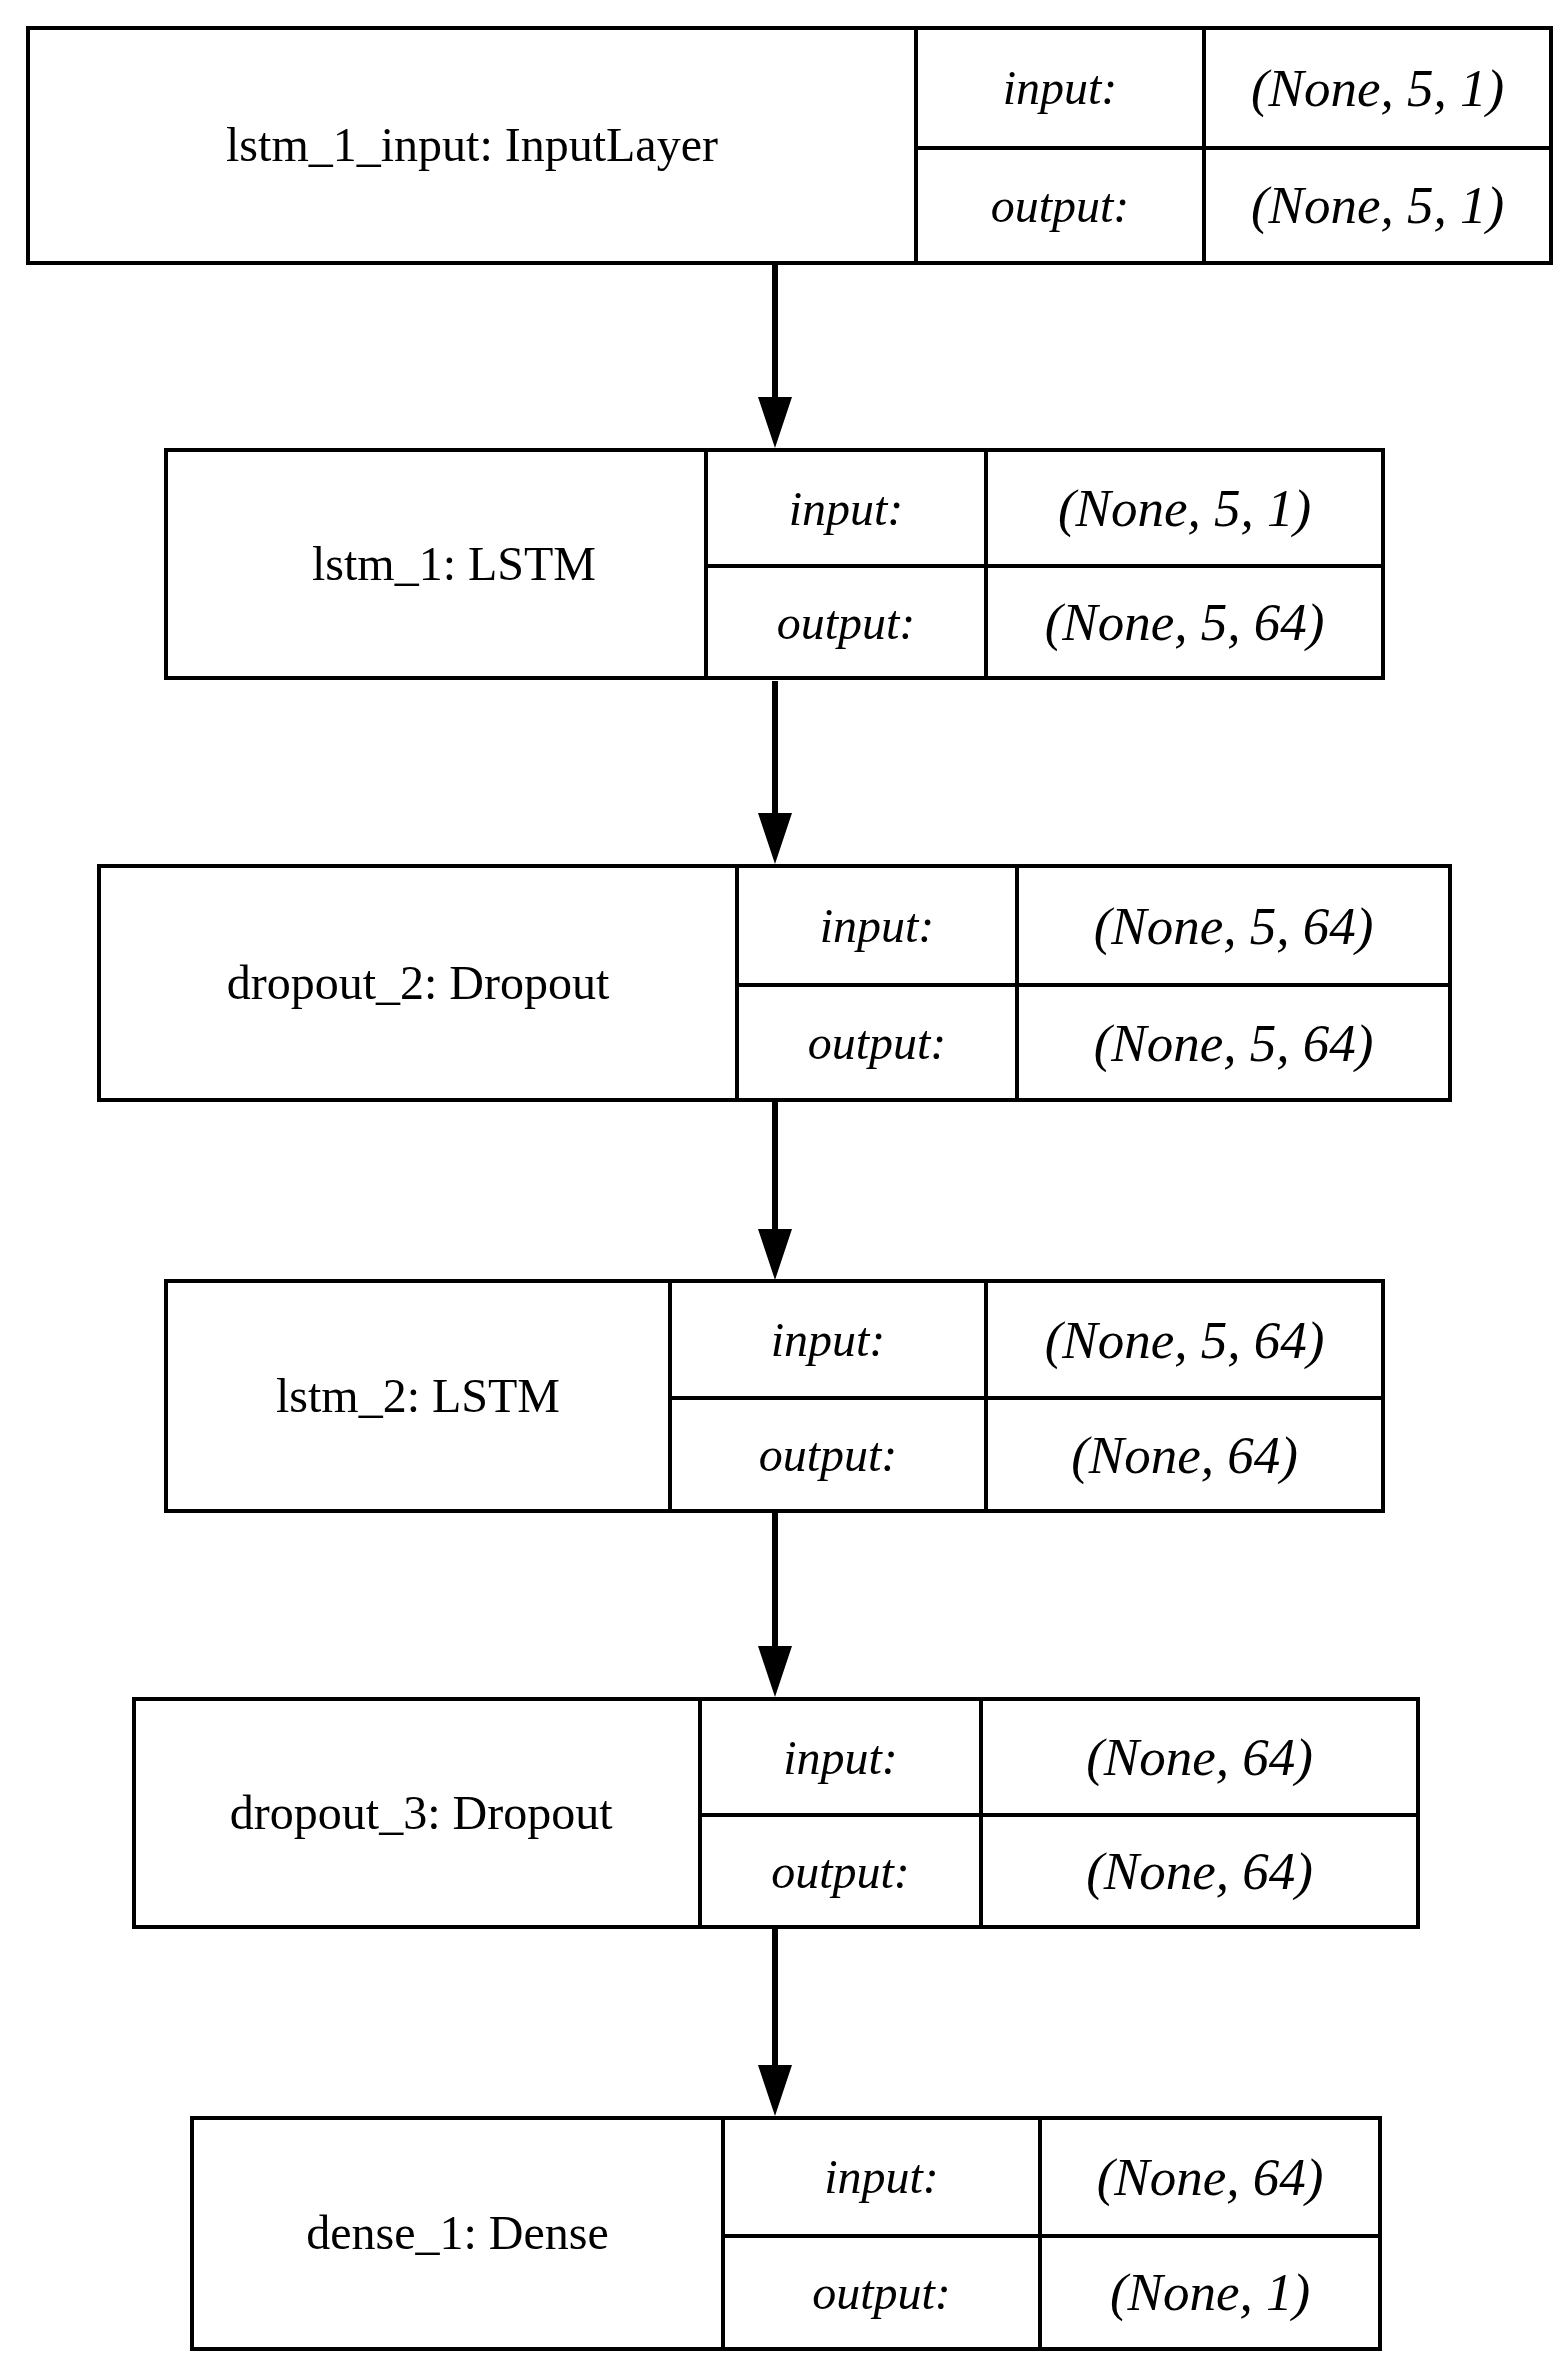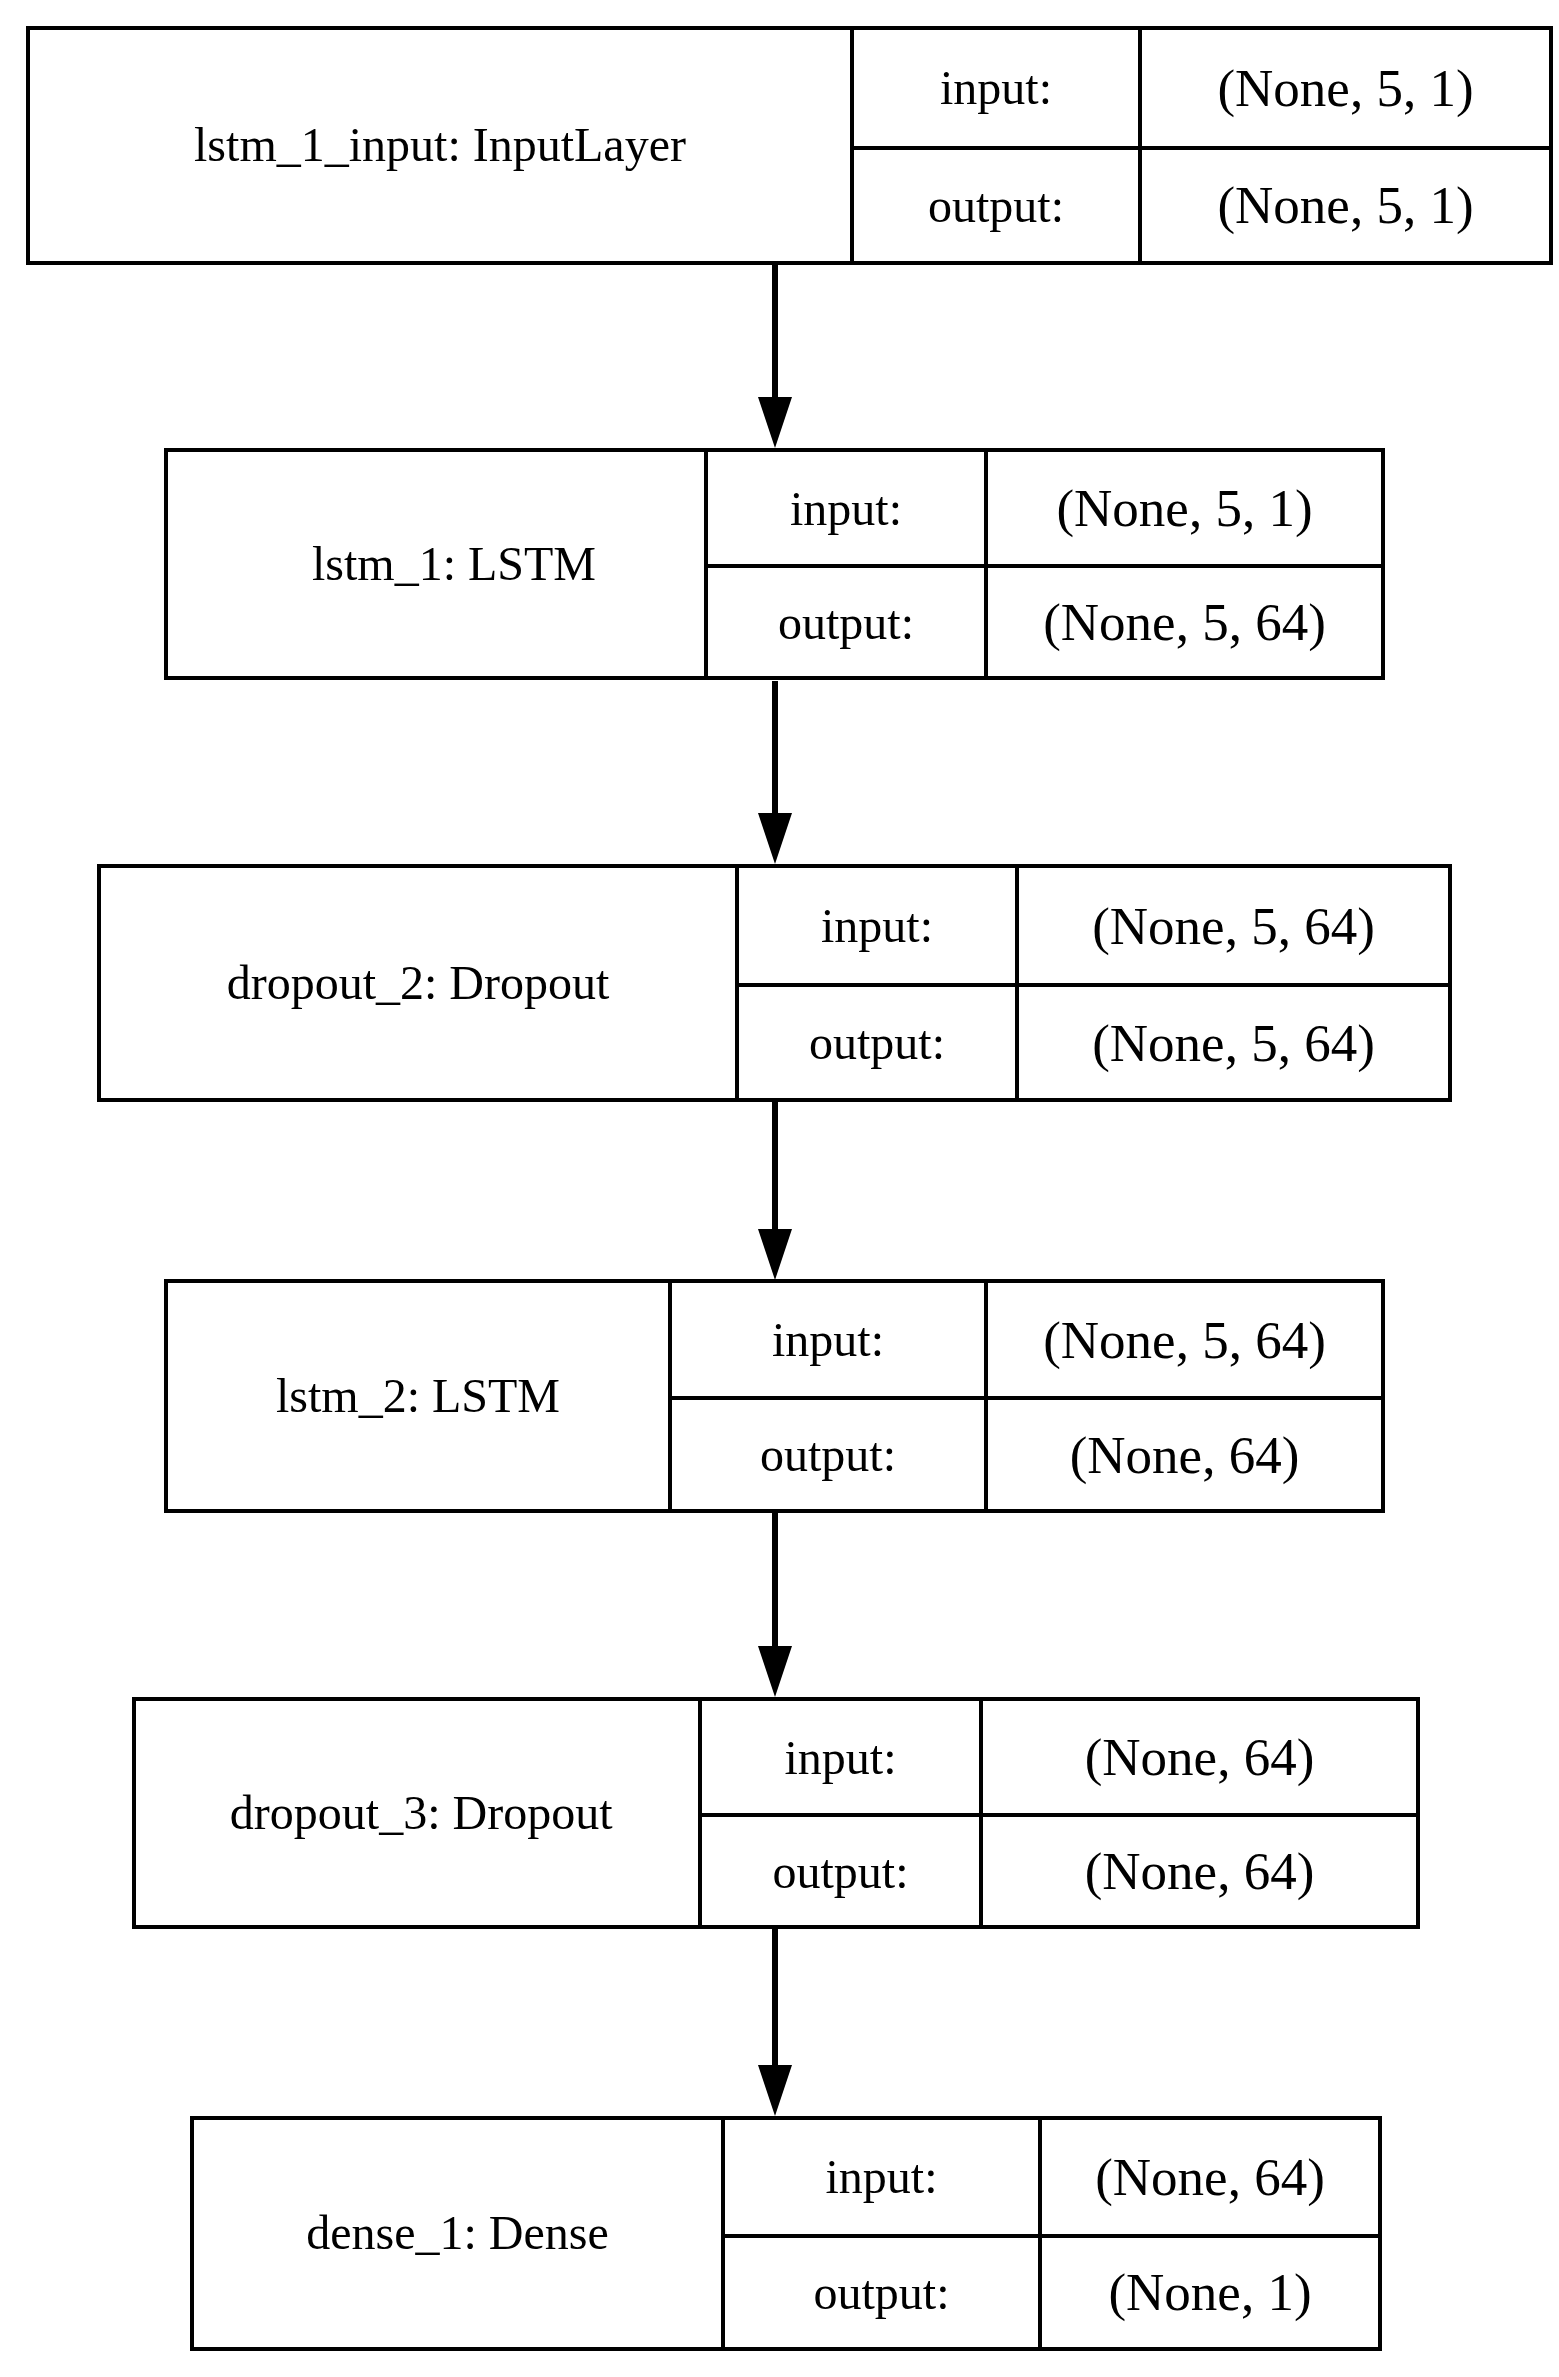--- a/index.html
+++ b/index.html
@@ -39,20 +39,21 @@
     line-height: 1.05;
     color: #000000;
     white-space: nowrap;
   }
   .node-shape-table {
     box-sizing: border-box;
     border-left: 4.5px solid #000000;
     display: flex;
     flex-direction: column;
     flex: 1 1 auto;
+    font-style: italic;
   }
   .shape-row {
     box-sizing: border-box;
     display: flex;
     flex-direction: row;
     flex: 1 1 50%;
     align-items: stretch;
   }
   .shape-row.row-output {
     border-top: 4.5px solid #000000;
@@ -99,21 +100,21 @@
     border-right: 17px solid transparent;
     border-top: 51px solid #000000;
   }
 </style>
 </head>
 <body>
 
 <div id="diagram">
 
   <div class="layer-node" style="left:26px; top:26px; width:1527px; height:239px;">
-    <div class="node-name-cell" style="width:820px;">lstm_1_input: InputLayer</div>
+    <div class="node-name-cell" style="width:884px;">lstm_1_input: InputLayer</div>
     <div class="node-shape-table">
       <div class="shape-row row-input">
         <div class="shape-label-cell" style="width:284px;">input:</div>
         <div class="shape-value-cell">(None, 5, 1)</div>
       </div>
       <div class="shape-row row-output">
         <div class="shape-label-cell" style="width:284px;">output:</div>
         <div class="shape-value-cell">(None, 5, 1)</div>
       </div>
     </div>

